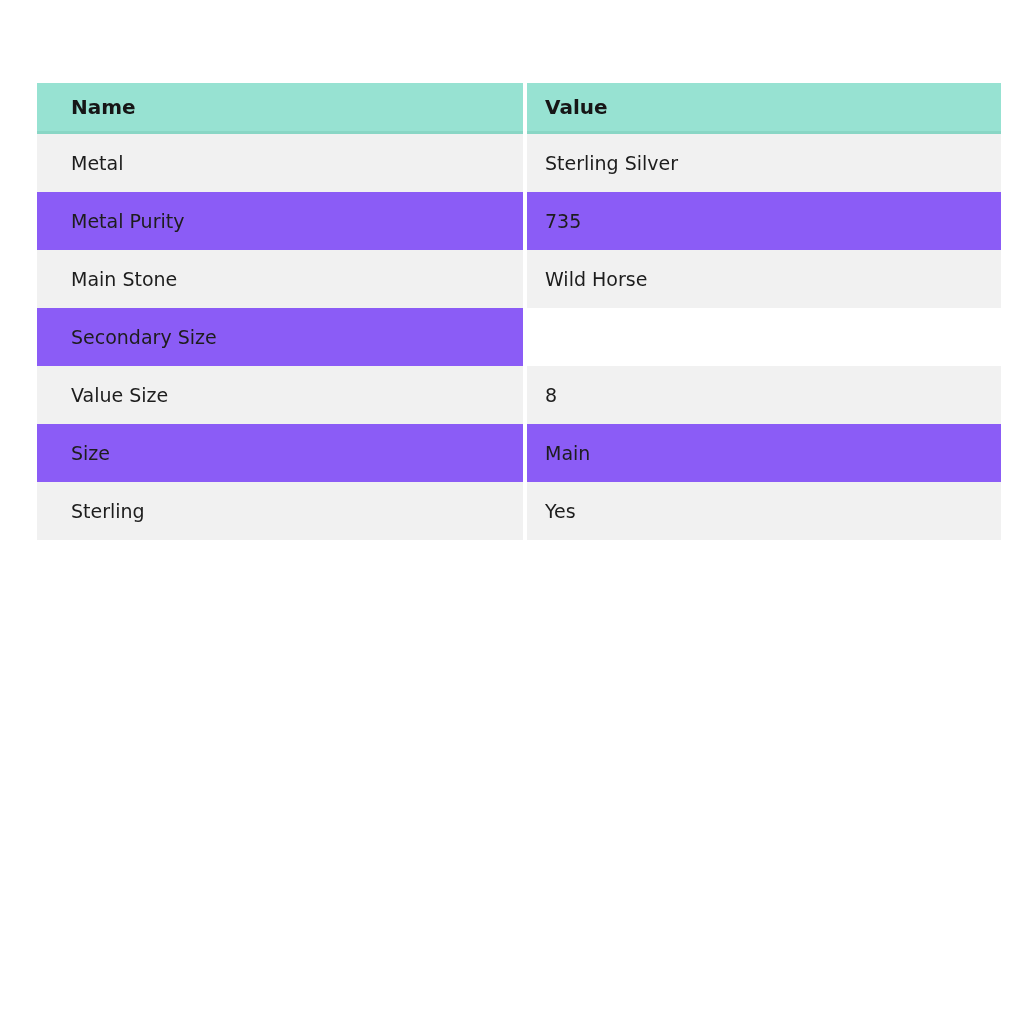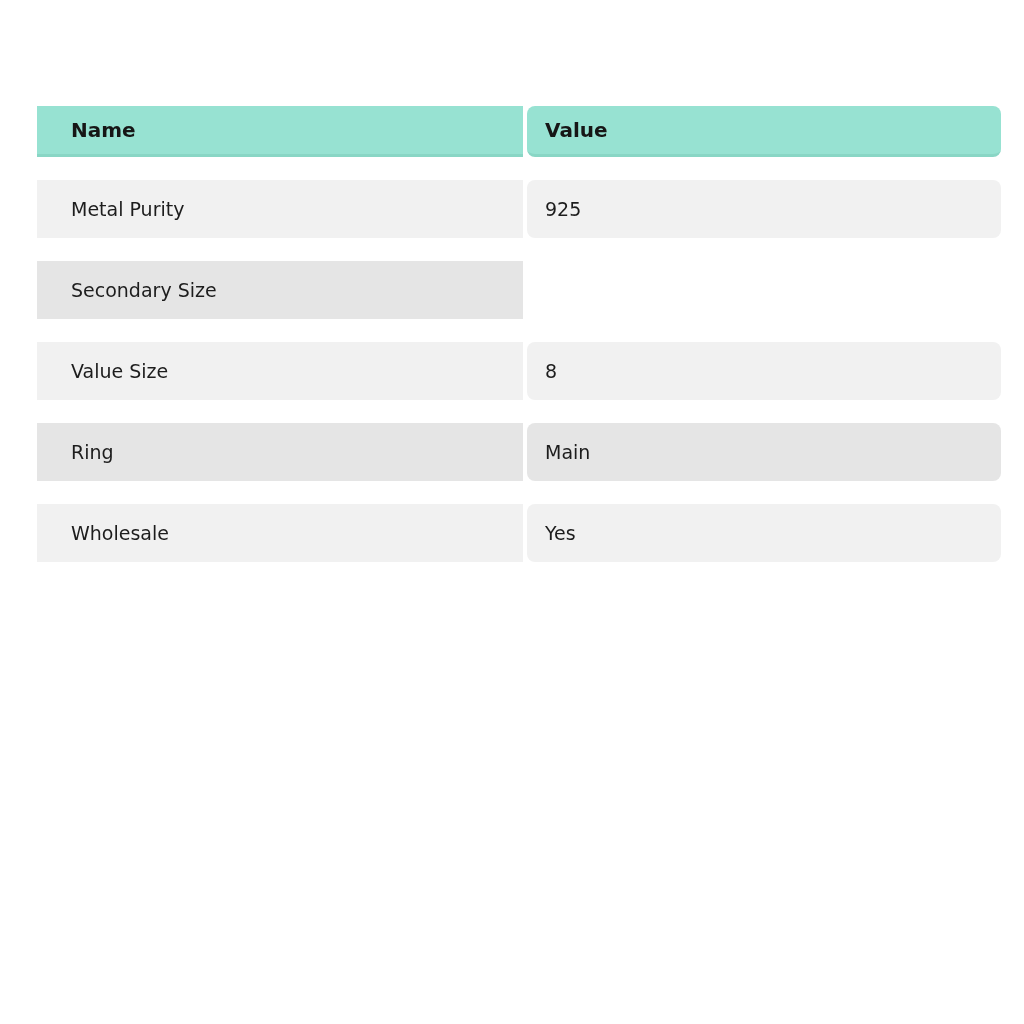--- a/index.html
+++ b/index.html
@@ -13,50 +13,48 @@
   }
   .spec-table {
     position: absolute;
     left: 37px;
     top: 83px;
     width: 964px;
   }
   .trow {
     display: flex;
     gap: 4px;
-    margin-top: 23px;
   }
   .cell {
     display: flex;
     align-items: center;
     box-sizing: border-box;
     overflow: hidden;
     white-space: nowrap;
   }
   .cell.name-col {
     width: 486px;
     flex: 0 0 486px;
     padding-left: 34px;
   }
   .cell.value-col {
     flex: 1 1 auto;
     padding-left: 18px;
-    border-radius: 8px;
   }
   .header-row .cell {
     height: 51px;
     background: #97e2d2;
     border-bottom: 3px solid #89d6c5;
     font-size: 20px;
     font-weight: 600;
     color: #161616;
   }
   .data-row .cell {
     height: 58px;
-    background: #e5e5e5;
+    background: #8b5cf6;
     font-size: 19px;
     font-weight: 400;
     color: #1d1d1d;
   }
   .data-row:nth-child(even) .cell {
     background: #f1f1f1;
   }
 </style>
 </head>
 <body>
@@ -65,57 +63,73 @@
 
   <div class="trow header-row">
     <div class="cell name-col">
       <span>Name</span>
     </div>
     <div class="cell value-col">
       <span>Value</span>
     </div>
   </div>
 
+  <div class="trow data-row">
+    <div class="cell name-col">
+      <span>Metal</span>
+    </div>
+    <div class="cell value-col">
+      <span>Sterling Silver</span>
+    </div>
+  </div>
 
   <div class="trow data-row">
     <div class="cell name-col">
       <span>Metal Purity</span>
     </div>
     <div class="cell value-col">
-      <span>925</span>
+      <span>735</span>
     </div>
   </div>
 
+  <div class="trow data-row">
+    <div class="cell name-col">
+      <span>Main Stone</span>
+    </div>
+    <div class="cell value-col">
+      <span>Wild Horse</span>
+    </div>
+  </div>
 
   <div class="trow data-row">
     <div class="cell name-col">
       <span>Secondary Size</span>
     </div>
   </div>
 
   <div class="trow data-row">
     <div class="cell name-col">
       <span>Value Size</span>
     </div>
     <div class="cell value-col">
       <span>8</span>
     </div>
   </div>
 
   <div class="trow data-row">
     <div class="cell name-col">
-      <span>Ring</span>
+      <span>Size</span>
     </div>
     <div class="cell value-col">
       <span>Main</span>
     </div>
   </div>
 
   <div class="trow data-row">
     <div class="cell name-col">
-      <span>Wholesale</span>
+      <span>Sterling</span>
     </div>
     <div class="cell value-col">
       <span>Yes</span>
     </div>
   </div>
 
 </div>
 
 </body></html>

